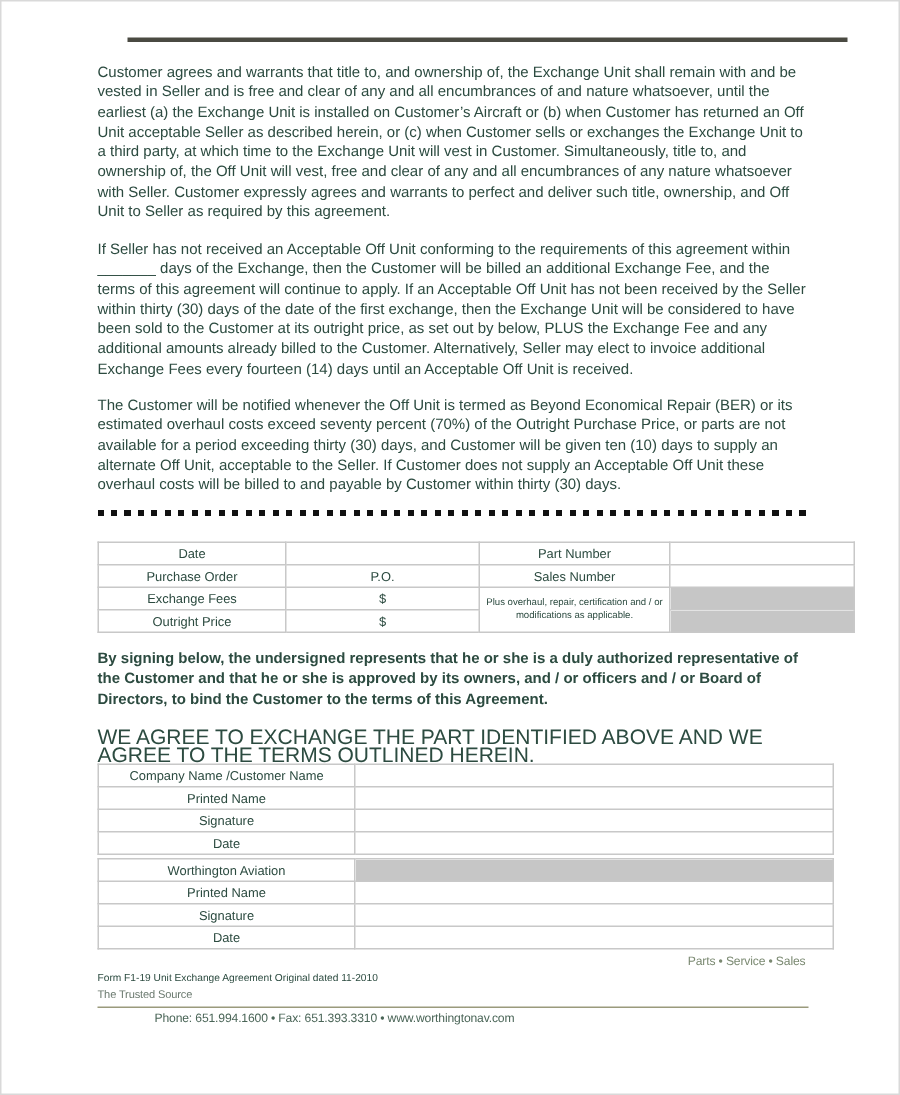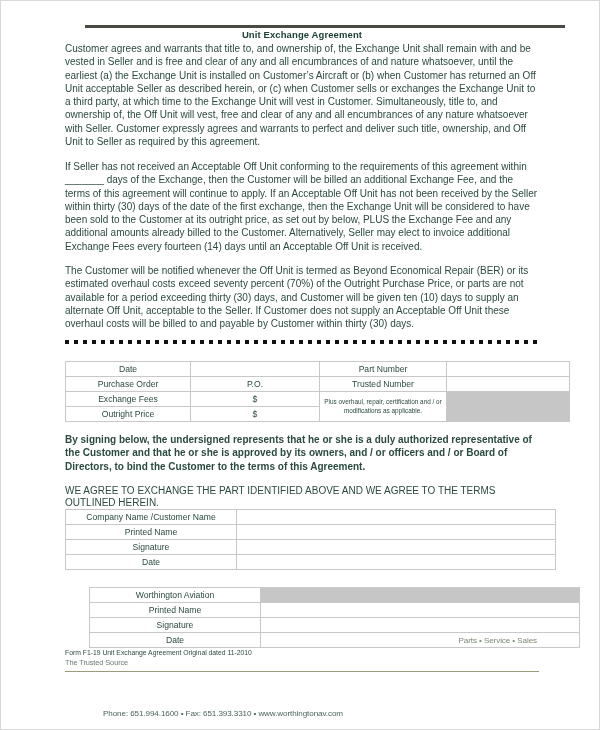--- a/index.html
+++ b/index.html
@@ -100,34 +100,34 @@
     white-space: normal !important;
     padding: 1px 4px 1px 4px;
     vertical-align: middle;
   }
 
   .t2 { position: absolute; left: 64px; top: 508px; }
   .t2 .lbl { width: 162px; }
   .t2 .val { width: 310px; }
   .t2 td { height: 13.5px; }
 
-  .t3 { position: absolute; left: 64px; top: 586px; margin-left: 24px; }
+  .t3 { position: absolute; left: 64px; top: 571px; }
   .t3 .lbl { width: 162px; }
   .t3 .val { width: 310px; }
   .t3 td { height: 13.5px; }
 
   
   .mid-block { position: absolute; left: 64px; top: 432px; width: 474px; font-weight: bold; }
 
   .agree-head {
     position: absolute;
     left: 64px;
     top: 484px;
     width: 474px;
-    font-size: 10px;
+    font-size: 14px;
     line-height: 12px;
     color: #2c4b40;
   }
 
   
   .form-id {
     position: absolute;
     left: 64px;
     top: 647px;
     font-size: 6.8px;
@@ -146,21 +146,21 @@
     position: absolute;
     left: 64px;
     top: 670px;
     width: 474px;
     height: 1px;
     background: #9a9a7c;
   }
   .footer-contact {
     position: absolute;
     left: 64px;
-    top: 708px;
+    top: 673px;
     font-size: 8.1px;
     color: #4a6557;
     letter-spacing: -0.1px;
     padding-left: 38px;
   }
   .footer-tag {
     position: absolute;
     right: 62px;
     top: 635px;
     font-size: 8.1px;
@@ -168,21 +168,20 @@
     letter-spacing: -0.1px;
   }
 </style>
 </head>
 <body>
 
 <div class="page">
 
   <div class="top-rule"></div>
 
-  <div class="doc-title">Unit Exchange Agreement</div>
 
   <div class="body-block" style="top:41px;">
     <p class="para">Customer agrees and warrants that title to, and ownership of, the Exchange Unit shall remain with and be vested in Seller and is free and clear of any and all encumbrances of and nature whatsoever, until the earliest (a) the Exchange Unit is installed on Customer’s Aircraft or (b) when Customer has returned an Off Unit acceptable Seller as described herein, or (c) when Customer sells or exchanges the Exchange Unit to a third party, at which time to the Exchange Unit will vest in Customer. Simultaneously, title to, and ownership of, the Off Unit will vest, free and clear of any and all encumbrances of any nature whatsoever with Seller. Customer expressly agrees and warrants to perfect and deliver such title, ownership, and Off Unit to Seller as required by this agreement.</p>
   </div>
 
   <div class="body-block" style="top:159px;">
     <p class="para">If Seller has not received an Acceptable Off Unit conforming to the requirements of this agreement within _______ days of the Exchange, then the Customer will be billed an additional Exchange Fee, and the terms of this agreement will continue to apply. If an Acceptable Off Unit has not been received by the Seller within thirty (30) days of the date of the first exchange, then the Exchange Unit will be considered to have been sold to the Customer at its outright price, as set out by below, PLUS the Exchange Fee and any additional amounts already billed to the Customer. Alternatively, Seller may elect to invoice additional Exchange Fees every fourteen (14) days until an Acceptable Off Unit is received.</p>
   </div>
 
   <div class="body-block" style="top:263px;">
@@ -195,21 +194,21 @@
     <tbody>
         <tr>
       <td class="lbl">Date</td>
       <td class="val"></td>
       <td class="lbl2">Part Number</td>
       <td class="val2"></td>
     </tr>
     <tr>
       <td class="lbl">Purchase Order</td>
       <td class="val">P.O.</td>
-      <td class="lbl2">Trusted Number</td>
+      <td class="lbl2">Sales Number</td>
       <td class="val2"></td>
     </tr>
     <tr>
       <td class="lbl">Exchange Fees</td>
       <td class="val">$</td>
       <td class="lbl2 notecell" rowspan="2">Plus overhaul, repair, certification and / or modifications as applicable.</td>
       <td class="val2 shaded"></td>
     </tr>
     <tr>
       <td class="lbl">Outright Price</td>

